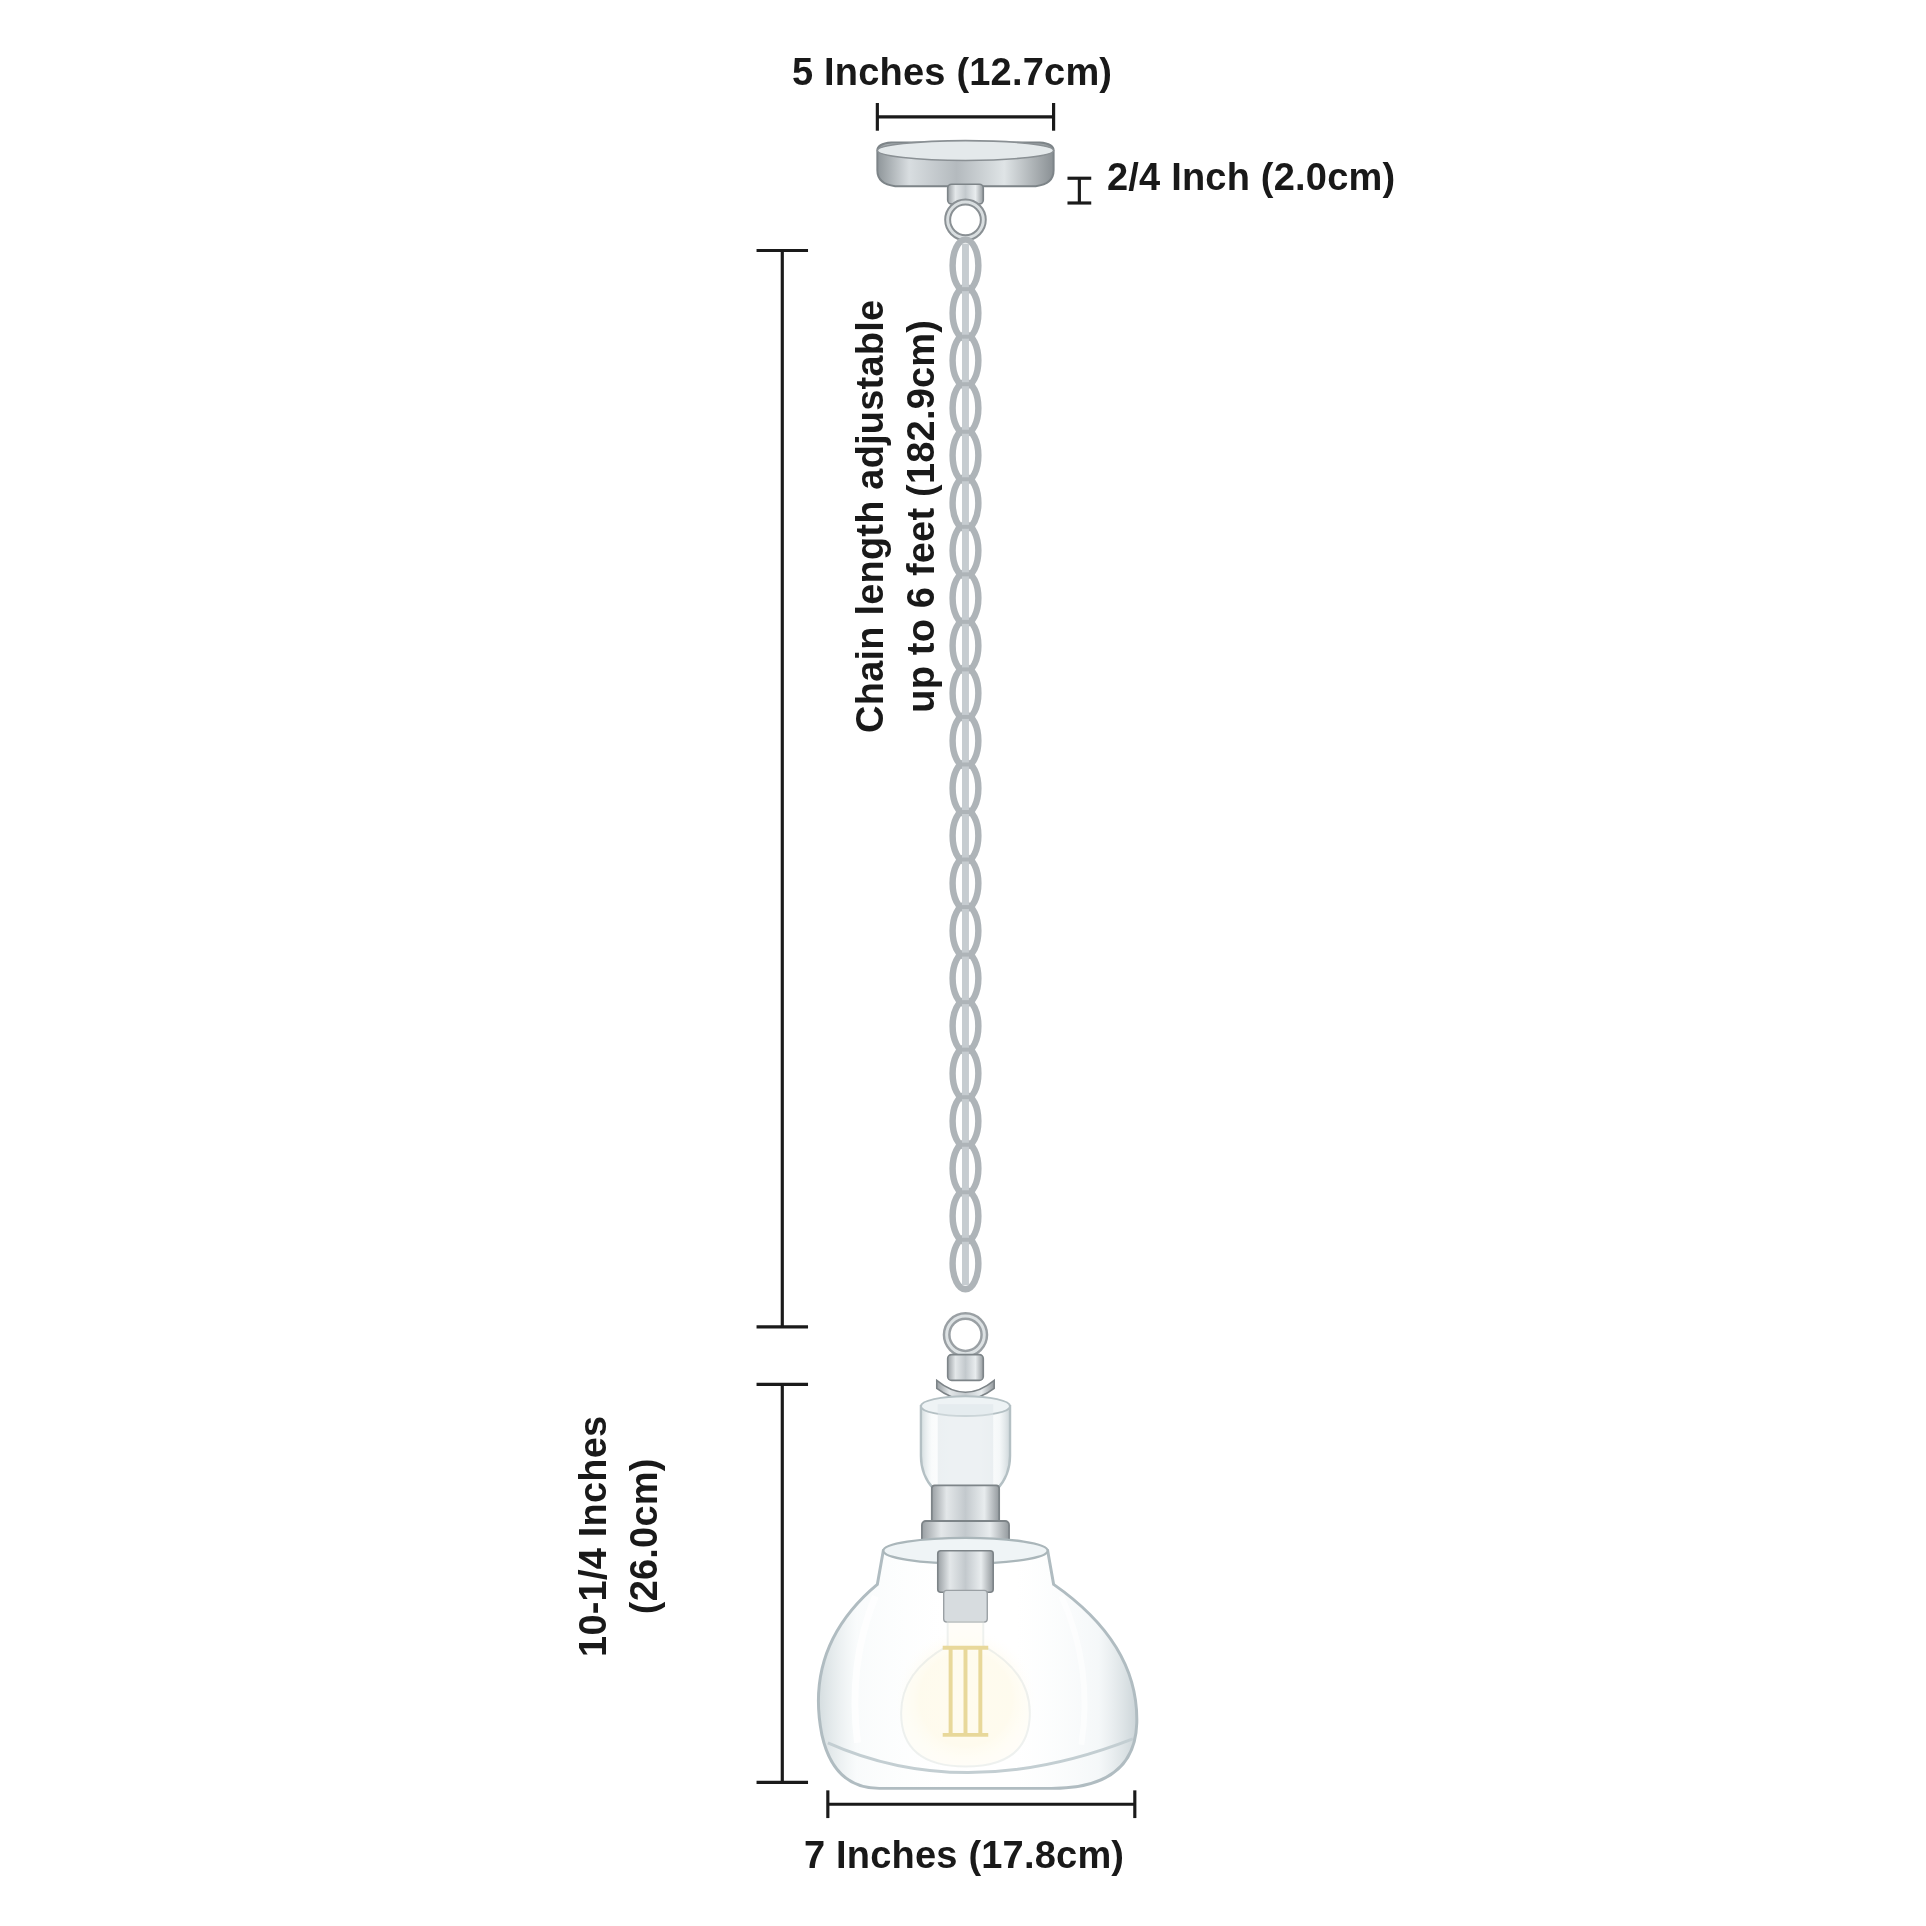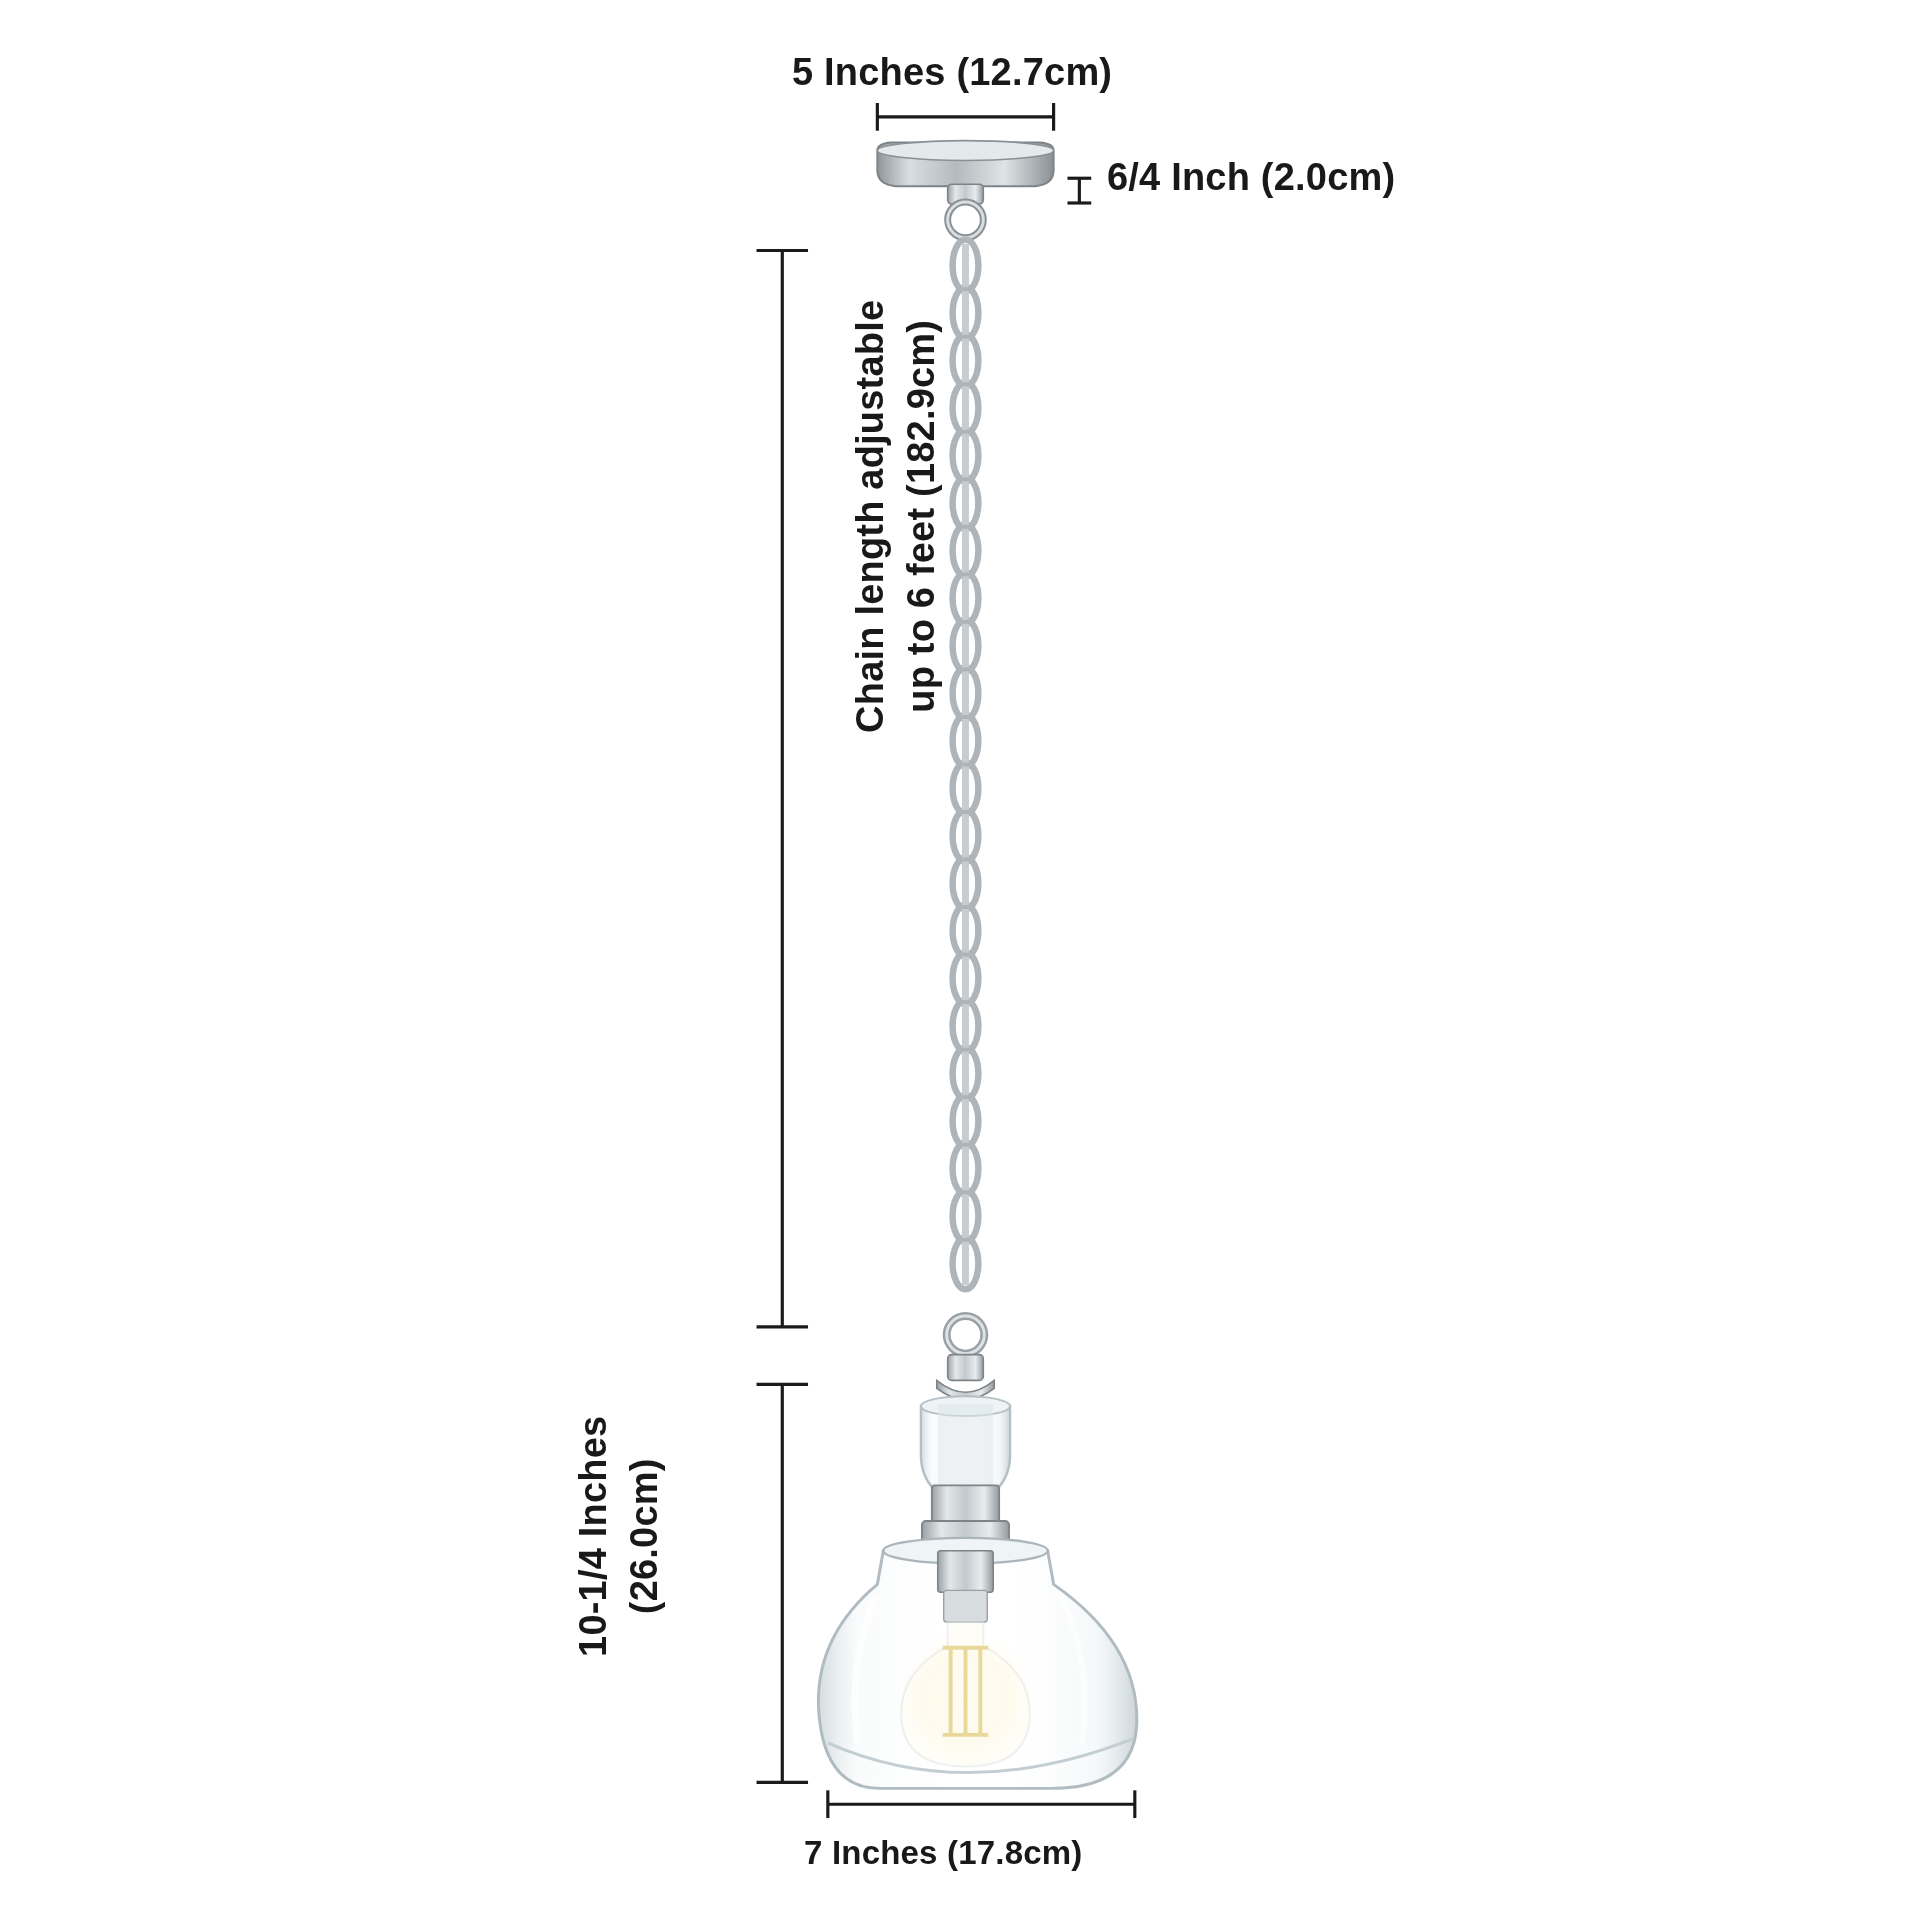--- a/index.html
+++ b/index.html
@@ -59,36 +59,36 @@
     font-size: 38px;
     line-height: 1.35;
     text-align: center;
     transform: rotate(-90deg);
     transform-origin: center center;
   }
   
   #label-bottom-width {
     top: 1834px;
     left: 804px;
-    font-size: 33px;
+    font-size: 38px;
   }
   svg.art {
     position: absolute;
     top: 0;
     left: 0;
   }
 </style>
 </head>
 <body>
 
 <div id="stage">
 
   <div class="dim-label" id="label-top-width">5 Inches (12.7cm)</div>
 
-  <div class="dim-label" id="label-canopy-thickness">6/4 Inch (2.0cm)</div>
+  <div class="dim-label" id="label-canopy-thickness">2/4 Inch (2.0cm)</div>
 
   <div class="dim-label" id="label-chain-length"><span>Chain length adjustable</span><br><span>up to 6 feet (182.9cm)</span></div>
 
   <div class="dim-label" id="label-shade-height"><span>10-1/4 Inches</span><br><span>(26.0cm)</span></div>
 
   <div class="dim-label" id="label-bottom-width">7 Inches (17.8cm)</div>
 
   <svg class="art" width="1927" height="1927" viewBox="0 0 1946 1946">
     <defs>
       <linearGradient id="metalGrad" x1="0" y1="0" x2="1" y2="0">

